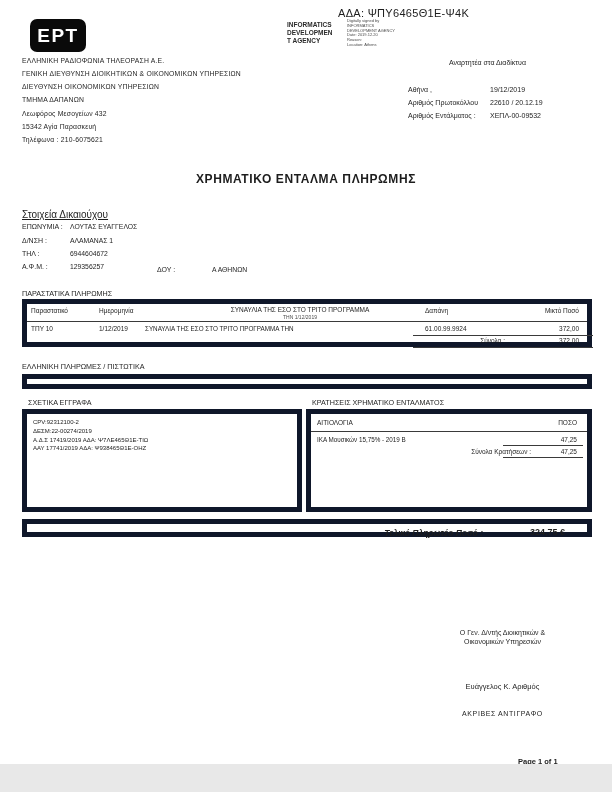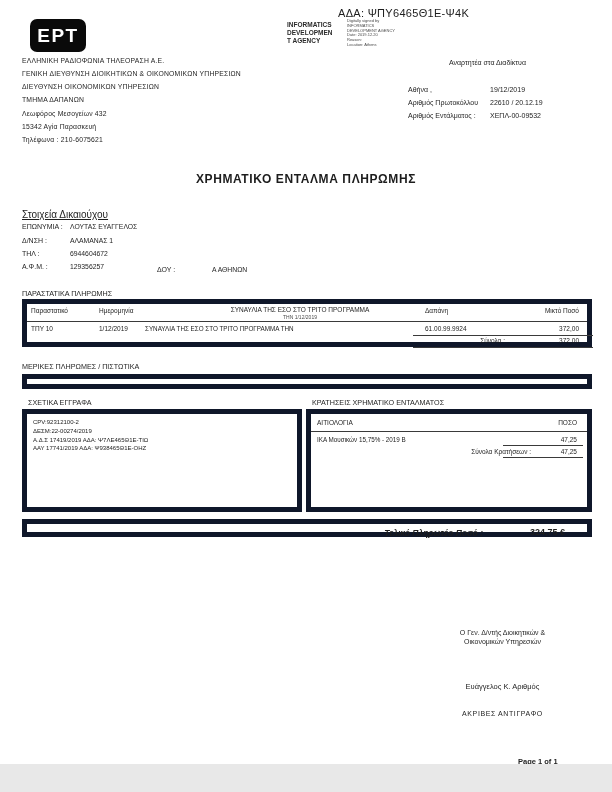--- a/index.html
+++ b/index.html
@@ -102,21 +102,21 @@
     <div class="cell" style="left:118px;top:21px;font-size:6.3px;">ΣΥΝΑΥΛΙΑ ΤΗΣ ΕΣΟ ΣΤΟ ΤΡΙΤΟ ΠΡΟΓΡΑΜΜΑ ΤΗΝ</div>
     <div class="cell" style="left:398px;top:21px;">61.00.99.9924</div>
     <div class="cell" style="right:8px;top:21px;">372,00</div>
 
     <div class="rule" style="left:386px;width:180px;top:31px;"></div>
     <div class="cell" style="left:400px;top:33px;width:78px;text-align:right;">Σύνολα :</div>
     <div class="cell" style="right:8px;top:33px;">372,00</div>
     <div class="rule" style="left:386px;width:180px;top:43px;"></div>
   </div>
 
-  <div class="t section-heading" style="left:22px;top:362px;">ΜΕΡΙΚΕΣ ΠΛΗΡΩΜΕΣ / ΠΙΣΤΩΤΙΚΑ</div>
+  <div class="t section-heading" style="left:22px;top:362px;">ΕΛΛΗΝΙΚΗ ΠΛΗΡΩΜΕΣ / ΠΙΣΤΩΤΙΚΑ</div>
   <div class="box" style="left:22px;top:374px;width:570px;height:15px;"></div>
 
   <div class="t section-heading" style="left:28px;top:398px;">ΣΧΕΤΙΚΑ ΕΓΓΡΑΦΑ</div>
   <div class="box" style="left:22px;top:409px;width:280px;height:103px;padding:4px 6px;">
     <div class="tiny">CPV:92312100-2</div>
     <div class="tiny">ΔΕΣΜ:22-00274/2019</div>
     <div class="tiny">Α.Δ.Σ 17419/2019 ΑΔΑ: Ψ7ΛΕ465Θ1Ε-ΤΙΩ</div>
     <div class="tiny">ΑΑΥ 17741/2019 ΑΔΑ: Ψ938465Θ1Ε-ΟΗΖ</div>
   </div>
 

